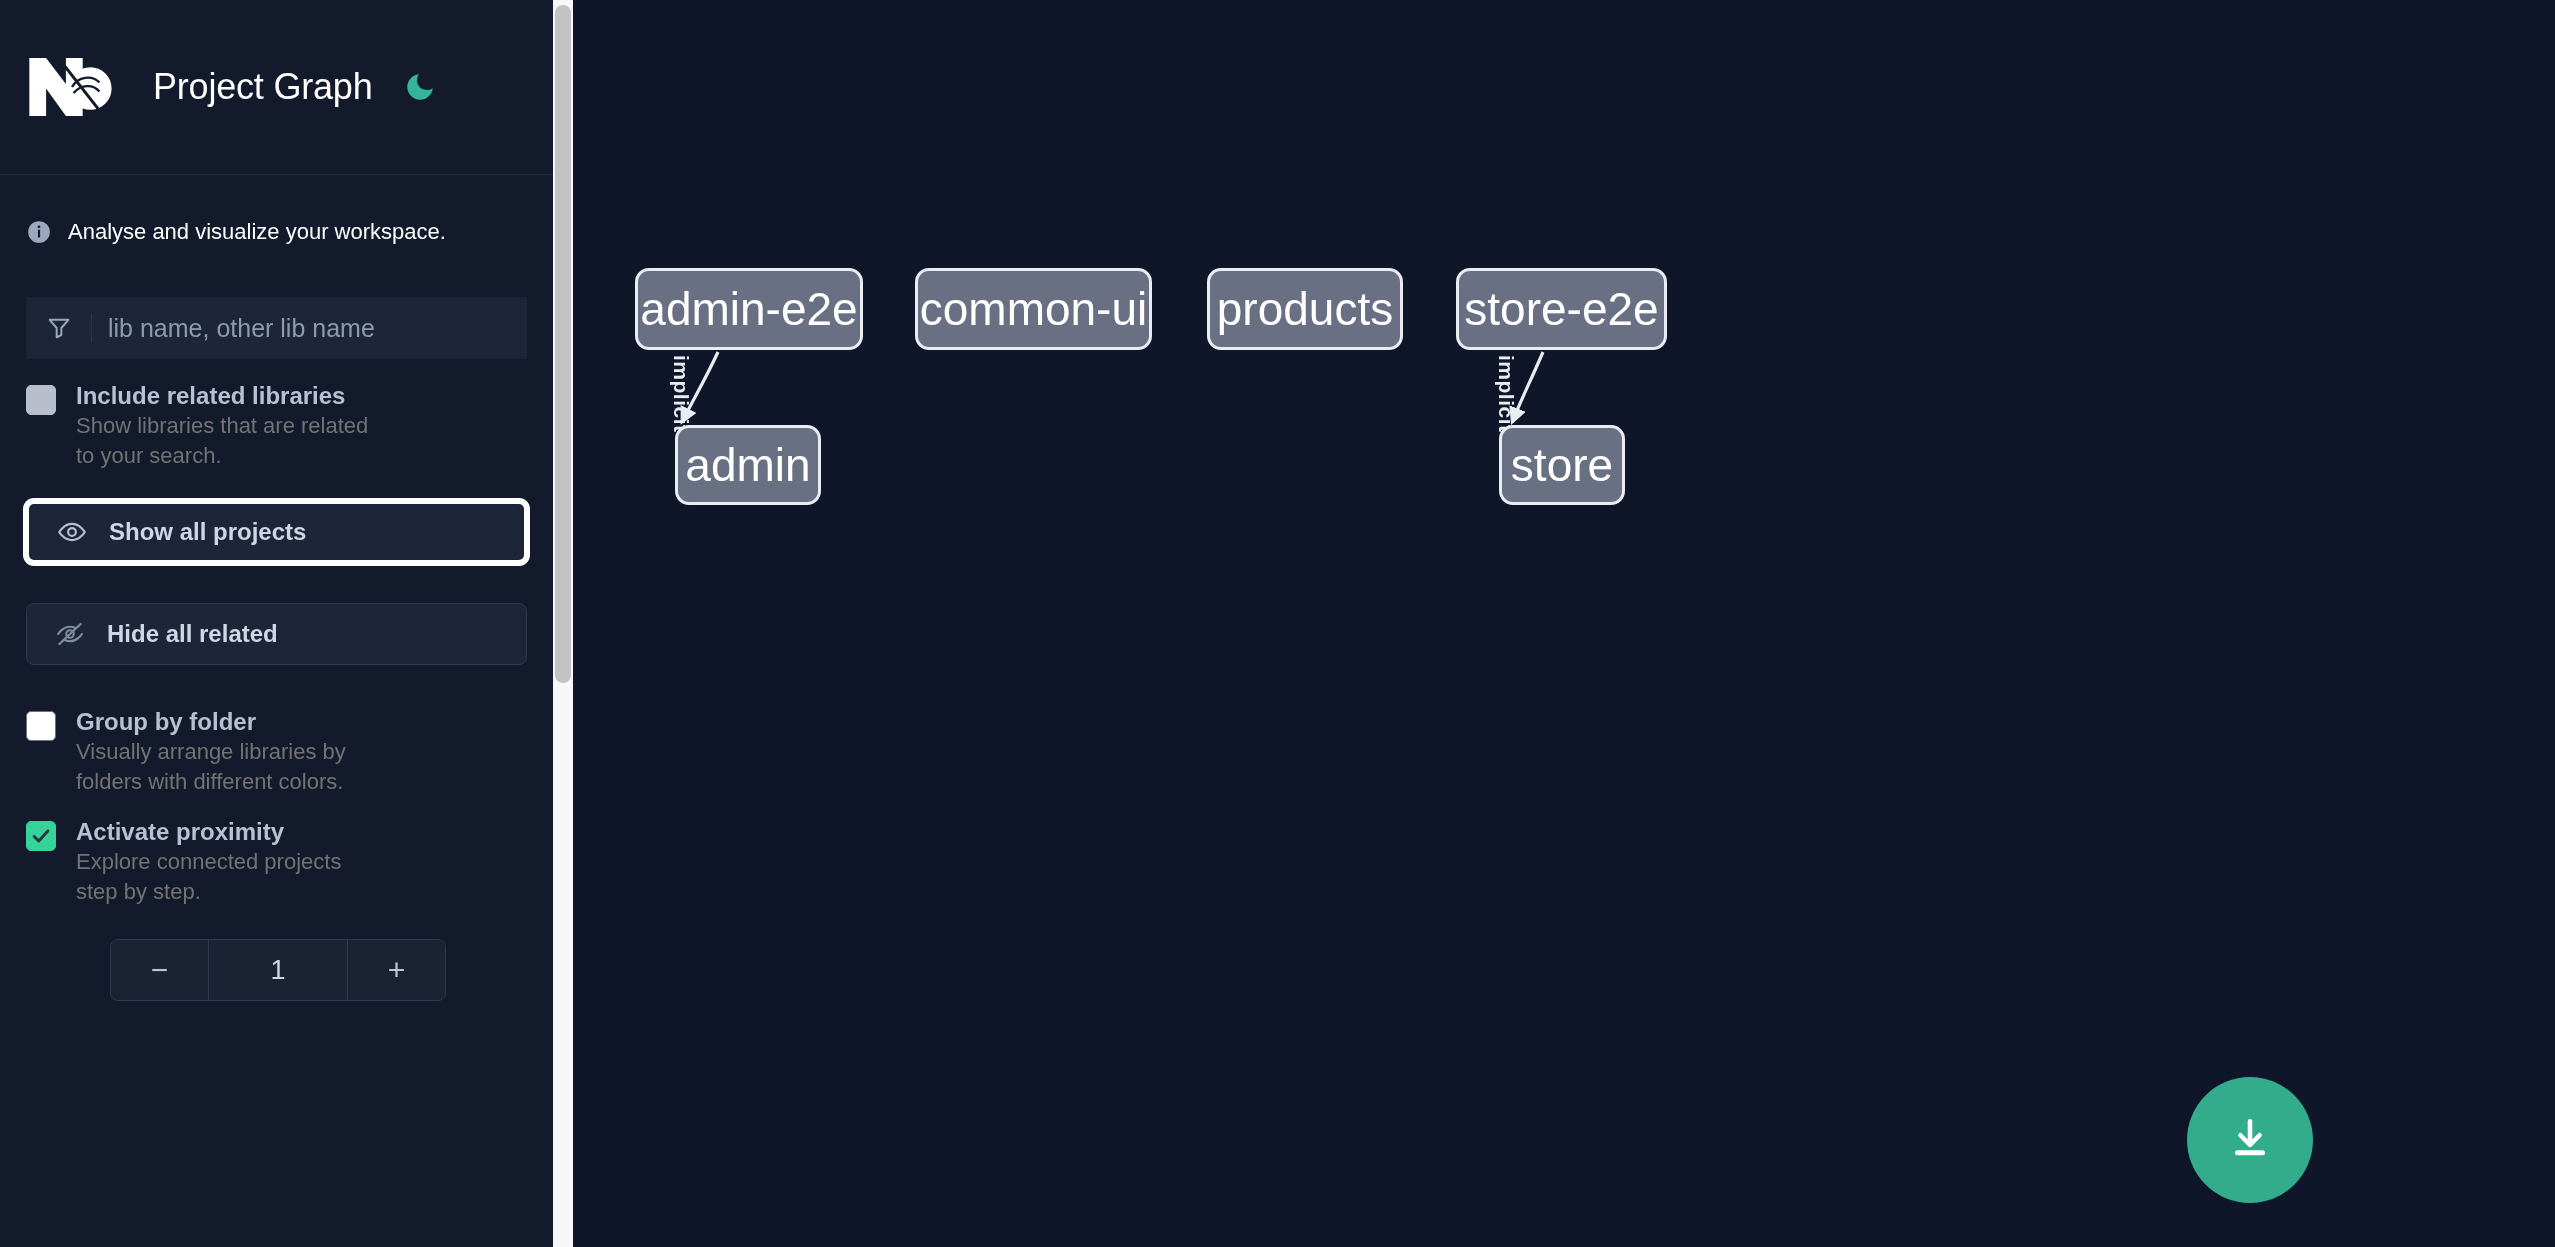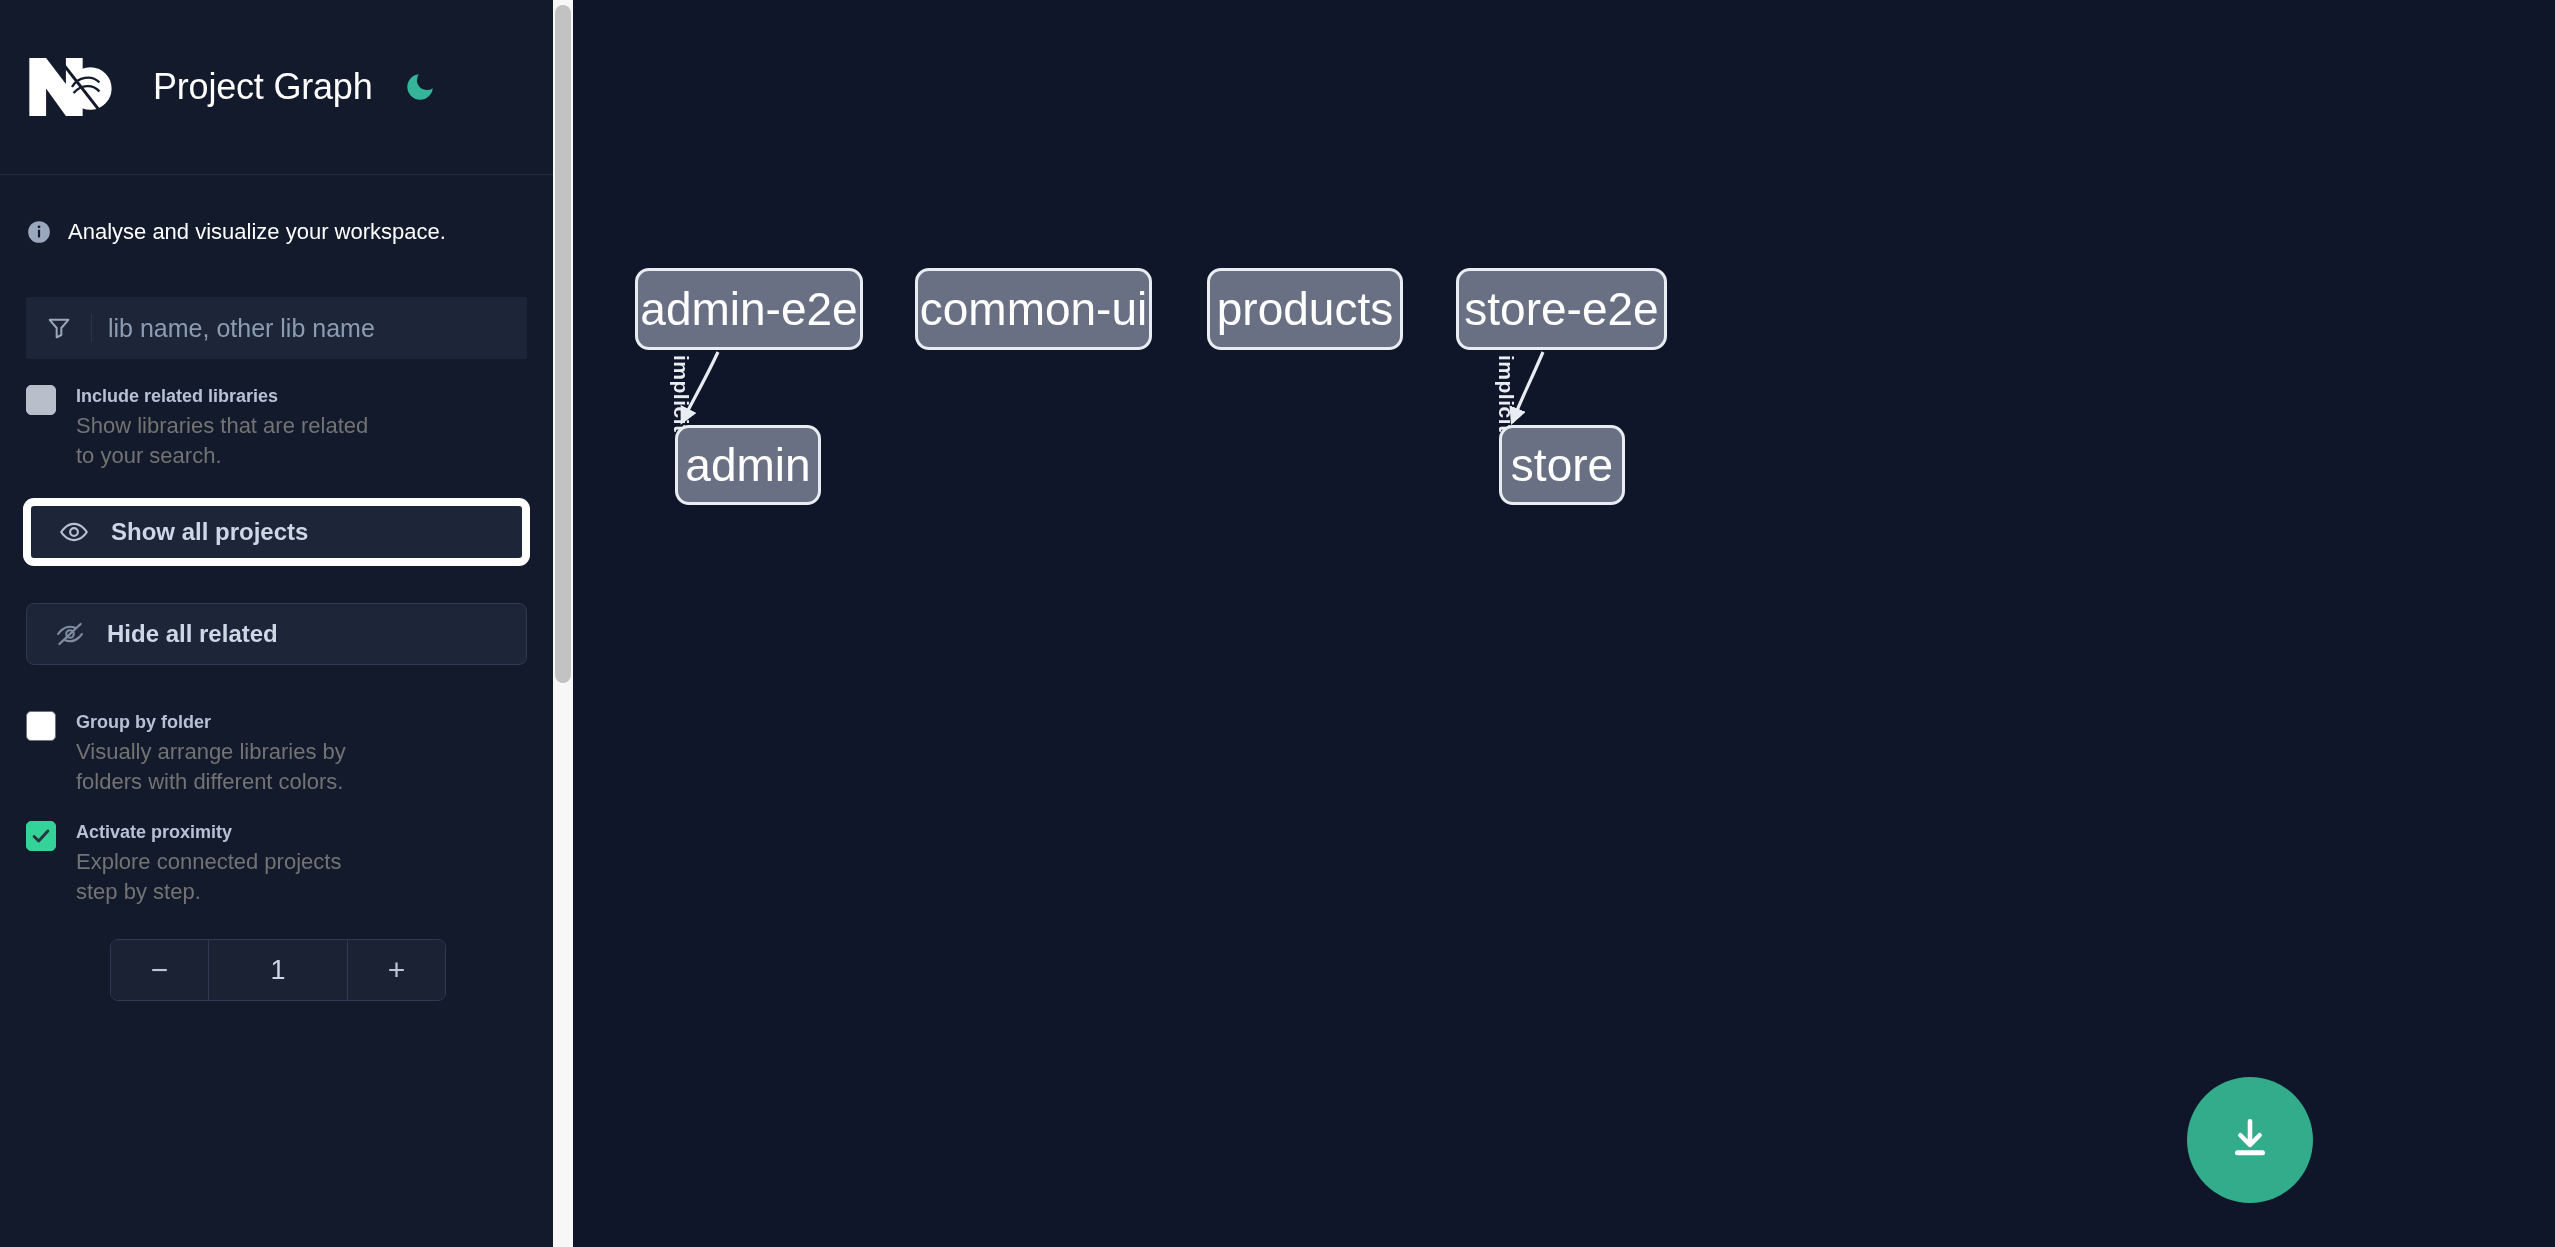--- a/index.html
+++ b/index.html
@@ -79,21 +79,21 @@
   .check-block { padding: 22px 26px 0 26px; display: flex; }
   .cb { flex: 0 0 auto; width: 30px; height: 30px; margin-top: 4px; cursor: pointer; border-radius: 5px; }
   .cb.grey { background: #b8bfcb; border: 1px solid #b8bfcb; }
   .cb.white { background: #ffffff; border: 1.5px solid #6b7280; }
   .cb.green {
     background: #34d399; border: 1px solid #34d399;
     display: flex; align-items: center; justify-content: center;
   }
   .cb-texts { margin-left: 20px; }
   .cb-label {
-    color: #b6c2d4; font-size: 18px; font-weight: bold;
+    color: #b6c2d4; font-size: 24px; font-weight: bold;
     line-height: 30px;
   }
   .cb-desc {
     color: #737373; font-size: 22px; line-height: 30px;
     max-width: 300px;
   }
 
   .btn-stack { padding: 30px 26px 0 26px; }
   .big-btn {
     position: relative;
@@ -104,21 +104,21 @@
     border-radius: 8px;
     display: flex; align-items: center;
     padding-left: 28px;
     cursor: pointer;
     color: #cdd7e6;
     font-size: 24px;
     font-weight: bold;
   }
   .big-btn .bicon { margin-right: 22px; display: flex; }
   .big-btn.focused {
-    border: 5px solid #ffffff;
+    border: 3px solid #ffffff;
     box-shadow: 0 0 0 3px #ffffff;
   }
   .big-btn + .big-btn { margin-top: 40px; }
 
   .stepper {
     margin: 32px 26px 0 110px;
     width: 336px; height: 62px;
     border: 1px solid #2e3a52;
     border-radius: 8px;
     display: flex;

